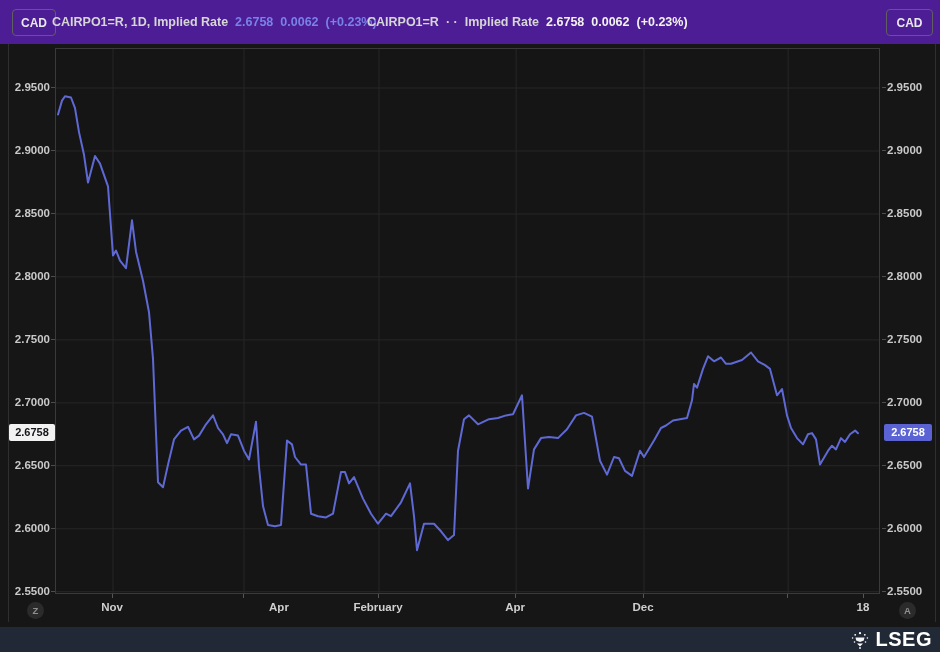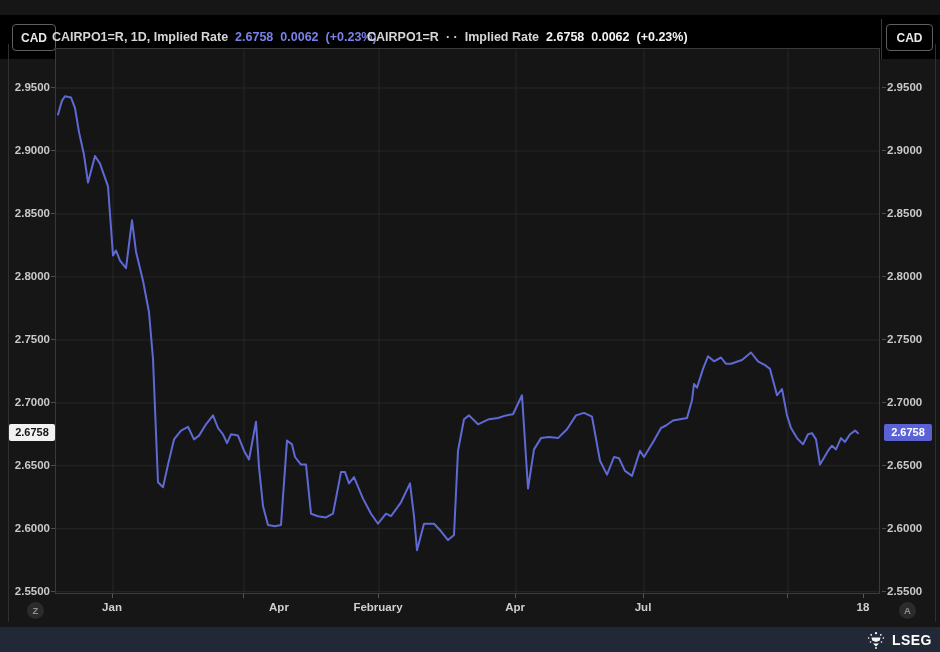--- a/index.html
+++ b/index.html
@@ -1,19 +1,19 @@
 <!DOCTYPE html>
 <html><head>
 <meta charset="utf-8">
 <style>
   html,body{margin:0;padding:0;background:#121212;}
   .app{position:relative;width:940px;height:652px;background:#161616;overflow:hidden;
        font-family:"Liberation Sans",sans-serif;-webkit-font-smoothing:antialiased;}
   
-  .header{position:absolute;left:0;top:0;width:940px;height:44px;background:#000000;margin-top:15px;}
+  .header{position:absolute;left:0;top:0;width:940px;height:44px;background:#4c1d95;}
   .ccy{position:absolute;top:9px;height:27px;background:transparent;border:1px solid #5f5f5f;
        border-radius:4px;color:#e9e9e9;font-family:"Liberation Sans",sans-serif;
        font-size:12px;font-weight:bold;cursor:pointer;padding:0 8px;}
   .ccy.left{left:12px;width:44px;}
   .ccy.right{left:886px;width:47px;}
   .legend{position:absolute;top:0;height:44px;display:flex;align-items:center;gap:7px;
           font-size:12.5px;font-weight:bold;white-space:nowrap;}
   .legend1{left:52px;}
   .legend2{left:367px;}
   .lbl{color:#d6d6d6;}
@@ -45,21 +45,21 @@
   #zoom-btn{left:27px;top:602px;}
   #auto-btn{left:899px;top:602px;}
   
   .badge{position:absolute;height:17px;line-height:17px;text-align:center;
          font-size:11px;font-weight:bold;border-radius:2px;}
   .badge.leftb{left:9px;width:46px;background:#f2f2f2;color:#15151a;}
   .badge.rightb{left:884px;width:48px;background:#5a62d4;color:#ffffff;}
   
   .footer{position:absolute;left:0;top:627px;width:940px;height:25px;background:#212836;}
   .brand{position:absolute;right:8px;top:0;height:25px;display:flex;align-items:center;gap:5px;
-         color:#ffffff;font-size:14px;font-weight:bold;letter-spacing:0.5px;}
+         color:#ffffff;font-size:20px;font-weight:bold;letter-spacing:0.5px;}
 </style>
 </head>
 <body>
 
 <div class="app">
 
   <div class="header">
     <button class="ccy left">CAD</button>
 
     <div class="legend legend1">
@@ -141,29 +141,29 @@
         <line x1="188.0" x2="188.0" y1="0" y2="544" stroke="#272727" stroke-width="1"></line>
         <line x1="323.0" x2="323.0" y1="0" y2="544" stroke="#272727" stroke-width="1"></line>
         <line x1="460.1" x2="460.1" y1="0" y2="544" stroke="#272727" stroke-width="1"></line>
         <line x1="588.0" x2="588.0" y1="0" y2="544" stroke="#272727" stroke-width="1"></line>
         <line x1="732.1" x2="732.1" y1="0" y2="544" stroke="#272727" stroke-width="1"></line>
         <polyline points="2.0,65.5 6.0,51.6 9.0,47.2 15.0,48.5 19.0,59.2 23.0,83.1 28.0,105.8 32.0,133.5 39.0,107.0 44.0,114.6 52.0,137.3 57.0,206.5 60.0,201.5 64.0,211.6 70.0,219.1 76.0,171.3 80.0,202.7 87.0,231.7 93.0,263.2 97.0,309.8 102.0,433.2 107.0,438.2 112.0,415.6 118.0,390.4 125.0,381.6 132.0,377.8 138.0,390.4 143.0,386.6 150.0,375.3 157.0,366.4 162.0,379.0 167.0,385.3 171.0,394.1 175.0,385.3 182.0,386.6 188.0,401.7 193.0,410.5 200.0,372.7 203.0,418.1 207.0,457.1 212.0,476.0 219.0,477.3 225.0,476.0 231.0,391.6 236.0,395.4 239.0,408.0 245.0,415.6 250.0,415.6 255.0,464.7 262.0,467.2 270.0,468.4 277.0,464.7 285.0,423.1 289.0,423.1 293.0,434.4 298.0,428.1 307.0,449.6 315.0,464.7 322.0,474.7 330.0,464.7 335.0,467.2 345.0,453.3 354.0,434.4 358.0,467.2 361.0,501.2 368.0,474.7 378.0,474.7 385.0,482.3 392.0,491.1 398.0,486.1 402.0,401.7 408.0,370.2 413.0,366.4 422.0,375.3 433.0,370.2 442.0,369.0 450.0,366.4 457.0,365.2 466.0,346.3 472.0,439.5 478.0,400.4 485.0,389.1 493.0,387.9 502.0,389.1 511.0,380.3 520.0,366.4 528.0,363.9 536.0,367.7 544.0,411.8 551.0,425.6 558.0,408.0 563.0,409.3 569.0,421.9 576.0,426.9 584.0,401.7 588.0,408.0 598.0,391.6 605.0,379.0 610.0,376.5 617.0,371.5 631.0,369.0 636.0,351.3 638.0,335.0 641.0,338.7 647.0,319.9 652.0,307.3 658.0,312.3 665.0,308.5 670.0,314.8 675.0,314.8 686.0,311.0 695.0,303.5 702.0,312.3 709.0,316.1 714.0,319.9 721.0,346.3 726.0,340.0 731.0,366.4 735.0,379.0 741.0,389.1 747.0,395.4 752.0,385.3 756.0,384.1 760.0,390.4 764.0,415.6 772.1,401.7 776.0,396.7 780.0,400.4 785.0,389.1 789.0,392.9 794.0,385.3 799.1,381.6 802.0,384.3" fill="none" stroke="#5f69d4" stroke-width="2" stroke-linejoin="round" stroke-linecap="round"></polyline>
       </svg>
   </div>
 
   <div class="axis-x" id="axis-x">
-      <div class="xlab" style="left: 57.0339px;">Jan</div>
+      <div class="xlab" style="left: 57.0339px;">Nov</div>
       <div class="xtickmark" style="left: 57.0339px;"></div>
       <div class="xlab" style="left: 187.973px; margin-left: 36px;">Apr</div>
       <div class="xtickmark" style="left: 187.973px;"></div>
       <div class="xlab" style="left: 323.027px;">February</div>
       <div class="xtickmark" style="left: 323.027px;"></div>
       <div class="xlab" style="left: 460.057px;">Apr</div>
       <div class="xtickmark" style="left: 460.057px;"></div>
-      <div class="xlab" style="left: 588.034px;">Jul</div>
+      <div class="xlab" style="left: 588.034px;">Dec</div>
       <div class="xtickmark" style="left: 588.034px;"></div>
       <div class="xlab" style="left: 732.058px; margin-top: 29px;">Aug</div>
       <div class="xtickmark" style="left: 732.058px;"></div>
       <div class="xlab" style="left: 807.939px;">18</div>
       <div class="xtickmark" style="left: 807.939px;"></div>
     </div>
 
   <button class="corner-btn" id="zoom-btn">Z</button>
   <button class="corner-btn" id="auto-btn">A</button>
 

